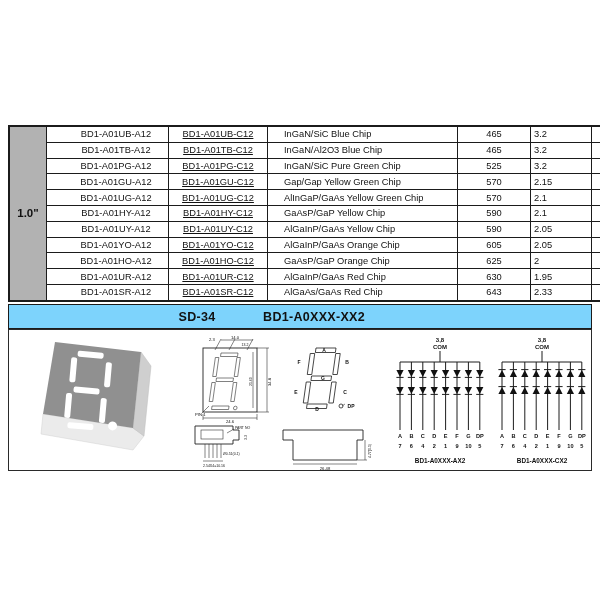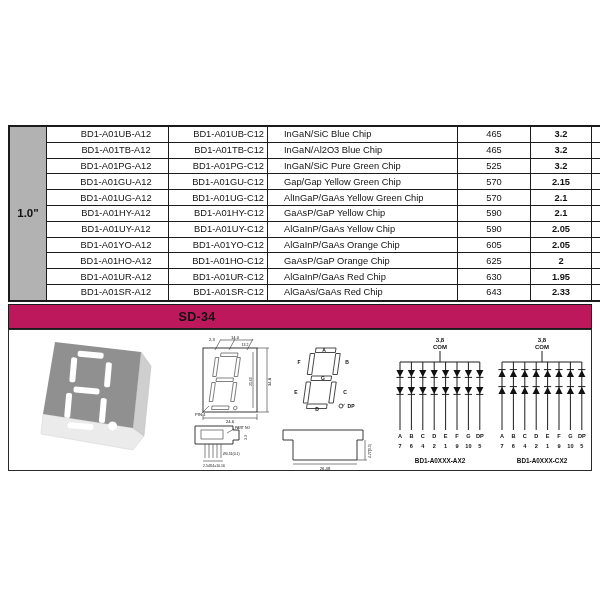--- a/index.html
+++ b/index.html
@@ -5,28 +5,28 @@
   html,body{margin:0;padding:0;}
   body{width:600px;height:600px;position:relative;background:#ffffff;overflow:hidden;
        font-family:"Liberation Sans",sans-serif;color:#111;}
   
   .spec-table{position:absolute;left:8px;top:125px;width:584px;border-collapse:collapse;
               table-layout:fixed;border:2px solid #1b1b1b;}
   .spec-table td{border:1px solid #1b1b1b;height:14.8px;padding:0 3px;font-size:9.3px;
                  white-space:nowrap;overflow:hidden;}
   td.size-cell{width:30px;background:#b2b2b2;font-weight:bold;font-size:11.5px;text-align:center;}
   td.c0{width:98px;text-align:center;padding-left:20px;}
-  td.c1{width:92px;text-align:right;}
+  td.c1{width:92px;text-align:center;text-decoration:underline;}
   td.c2{width:170px;text-align:left;padding-left:16px;}
   td.c3{width:66px;text-align:center;}
-  td.c4{width:54px;text-align:center;font-weight:bold;}
+  td.c4{width:54px;}
   td.c5{width:62px;text-align:center;}
   
   .series-bar{position:absolute;left:8px;top:304px;width:584px;height:25px;box-sizing:border-box;
-              background:#be185d;border:1px solid #1b1b1b;}
+              background:#7dd3fc;border:1px solid #1b1b1b;}
   .series-bar span{position:absolute;top:0;height:25px;line-height:25px;text-align:center;
                    font-weight:bold;font-size:12.5px;letter-spacing:.3px;}
   .series-bar .pkg{left:153px;width:70px;}
   .series-bar .fam{left:235px;width:140px;}
   
   .drawing-box{position:absolute;left:8px;top:329px;width:584px;height:142px;box-sizing:border-box;
                border:1px solid #2a2a2a;background:#fff;}
   .drawing-box svg{position:absolute;}
   svg text{font-family:"Liberation Sans",sans-serif;fill:#111;}
   .b{font-weight:bold;}
@@ -140,20 +140,21 @@
           <td class="c2">AlGaAs/GaAs Red Chip</td>
           <td class="c3">643</td>
           <td class="c4">2.33</td>
           <td class="c5">13</td>
         </tr>
       </tbody>
   </table>
 
   <div class="series-bar">
     <span class="pkg">SD-34</span>
+    <span class="fam">BD1-A0XXX-XX2</span>
   </div>
 
   <div class="drawing-box">
 
     <svg class="photo-svg" width="135" height="118" viewBox="0 0 135 118">
       <polygon points="6,76 96,90 107,98 96,112 4,96" fill="#ebebeb" stroke="#d0d0d0" stroke-width="0.5"></polygon>
       <polygon points="104,14 114,28 107,98 96,90" fill="#cfcfcf" stroke="#bdbdbd" stroke-width="0.5"></polygon>
       <polygon points="18,4 104,14 96,90 6,76" fill="#909090"></polygon>
       <g transform="translate(34,12) rotate(5)">
         <rect x="7" y="0" width="26" height="6" rx="2" fill="#fff"></rect>

